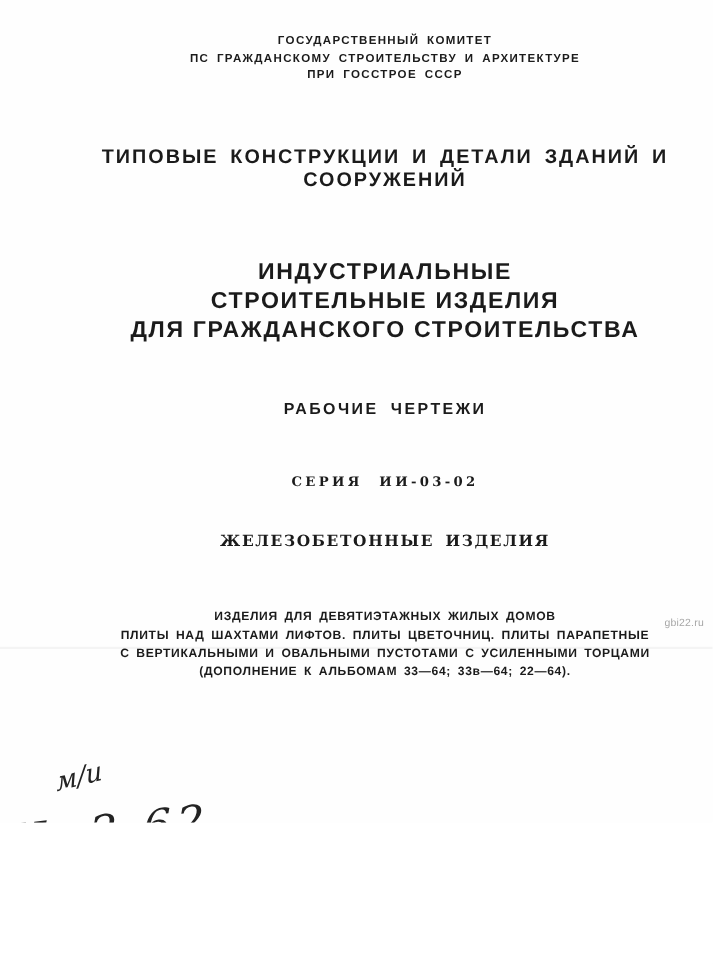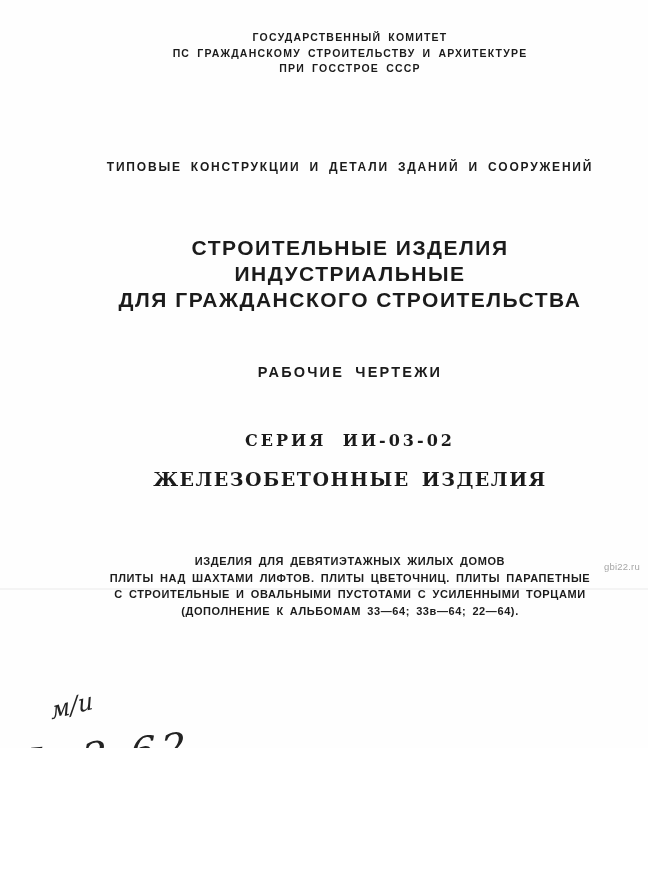--- a/index.html
+++ b/index.html
@@ -20,22 +20,22 @@
   }
   .org-header {
     top: 30px;
     font-size: 10.5px;
     font-weight: 700;
     letter-spacing: 1.2px;
     word-spacing: 3px;
     line-height: 15.5px;
   }
   .doc-category {
-    top: 160px;
-    font-size: 12px;
+    top: 132px;
+    font-size: 18px;
     font-weight: 700;
     letter-spacing: 1.8px;
     word-spacing: 4px;
   }
   .main-title {
     top: 235px;
     font-size: 21px;
     font-weight: 700;
     letter-spacing: 1.5px;
     line-height: 26px;
@@ -43,29 +43,29 @@
   .working-drawings {
     top: 364px;
     font-size: 14.5px;
     font-weight: 700;
     letter-spacing: 2.2px;
     word-spacing: 5px;
   }
   .series-title {
     top: 431px;
     font-family: "DejaVu Serif", serif;
-    font-size: 16px;
+    font-size: 12px;
     font-weight: 700;
     letter-spacing: 3px;
     word-spacing: 8px;
   }
   .series-subtitle {
-    top: 468px;
+    top: 484px;
     font-family: "DejaVu Serif", serif;
-    font-size: 19px;
+    font-size: 14px;
     font-weight: 700;
     letter-spacing: 1.5px;
     word-spacing: 4px;
   }
   .album-label {
     top: 525px;
     font-family: "DejaVu Serif", serif;
     font-size: 13.5px;
     font-weight: 700;
     letter-spacing: 1.5px;
@@ -146,35 +146,35 @@
 
   <div class="center-block org-header">
     <div>ГОСУДАРСТВЕННЫЙ КОМИТЕТ</div>
     <div>ПС ГРАЖДАНСКОМУ СТРОИТЕЛЬСТВУ И АРХИТЕКТУРЕ</div>
     <div>ПРИ ГОССТРОЕ СССР</div>
   </div>
 
   <div class="center-block doc-category">ТИПОВЫЕ КОНСТРУКЦИИ И ДЕТАЛИ ЗДАНИЙ И СООРУЖЕНИЙ</div>
 
   <div class="center-block main-title">
+    <div>ИНДУСТРИАЛЬНЫЕ</div>
     <div>СТРОИТЕЛЬНЫЕ ИЗДЕЛИЯ</div>
-    <div>ИНДУСТРИАЛЬНЫЕ</div>
     <div>ДЛЯ ГРАЖДАНСКОГО СТРОИТЕЛЬСТВА</div>
   </div>
 
   <div class="center-block working-drawings">РАБОЧИЕ ЧЕРТЕЖИ</div>
 
   <div class="center-block series-title">СЕРИЯ ИИ-03-02</div>
   <div class="center-block series-subtitle">ЖЕЛЕЗОБЕТОННЫЕ ИЗДЕЛИЯ</div>
 
 
   <div class="center-block album-description">
     <div>ИЗДЕЛИЯ ДЛЯ ДЕВЯТИЭТАЖНЫХ ЖИЛЫХ ДОМОВ</div>
     <div>ПЛИТЫ НАД ШАХТАМИ ЛИФТОВ. ПЛИТЫ ЦВЕТОЧНИЦ. ПЛИТЫ ПАРАПЕТНЫЕ</div>
-    <div>С СТРОИТЕЛЬНЫЕ И ОВАЛЬНЫМИ ПУСТОТАМИ С УСИЛЕННЫМИ ТОРЦАМИ</div>
+    <div>С ВЕРТИКАЛЬНЫМИ И ОВАЛЬНЫМИ ПУСТОТАМИ С УСИЛЕННЫМИ ТОРЦАМИ</div>
     <div>(ДОПОЛНЕНИЕ К АЛЬБОМАМ 33—64; 33в—64; 22—64).</div>
   </div>
 
   <div class="scan-artifact-line"></div>
 
   <div class="site-watermark">gbi22.ru</div>
 
   <div class="handwriting handwriting-top">м/и</div>
   <div class="handwriting handwriting-main">Ц. 2-62</div>
 

